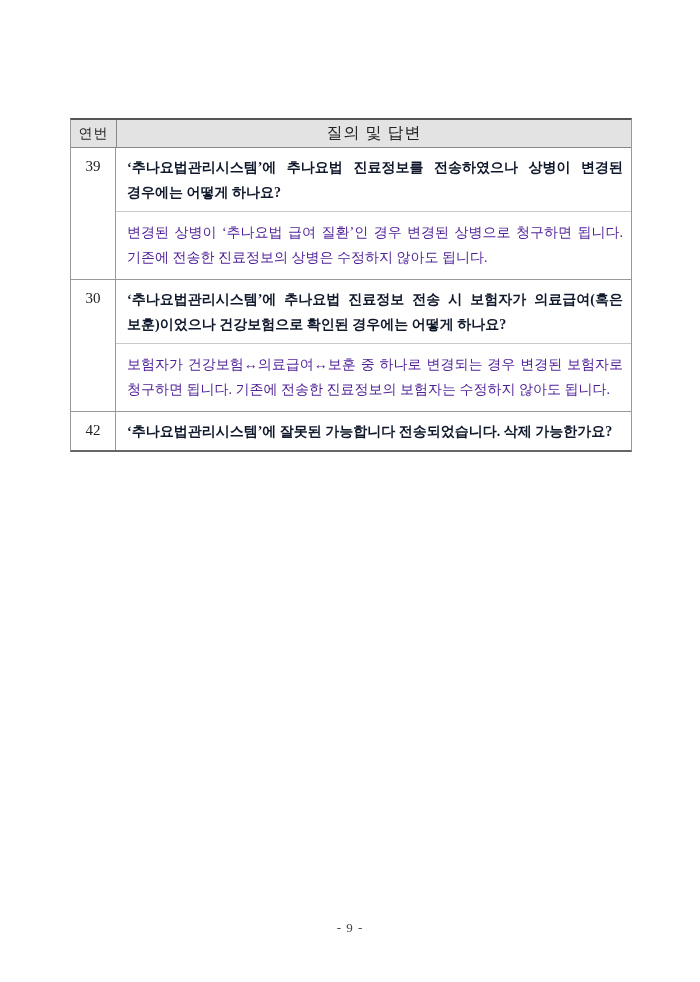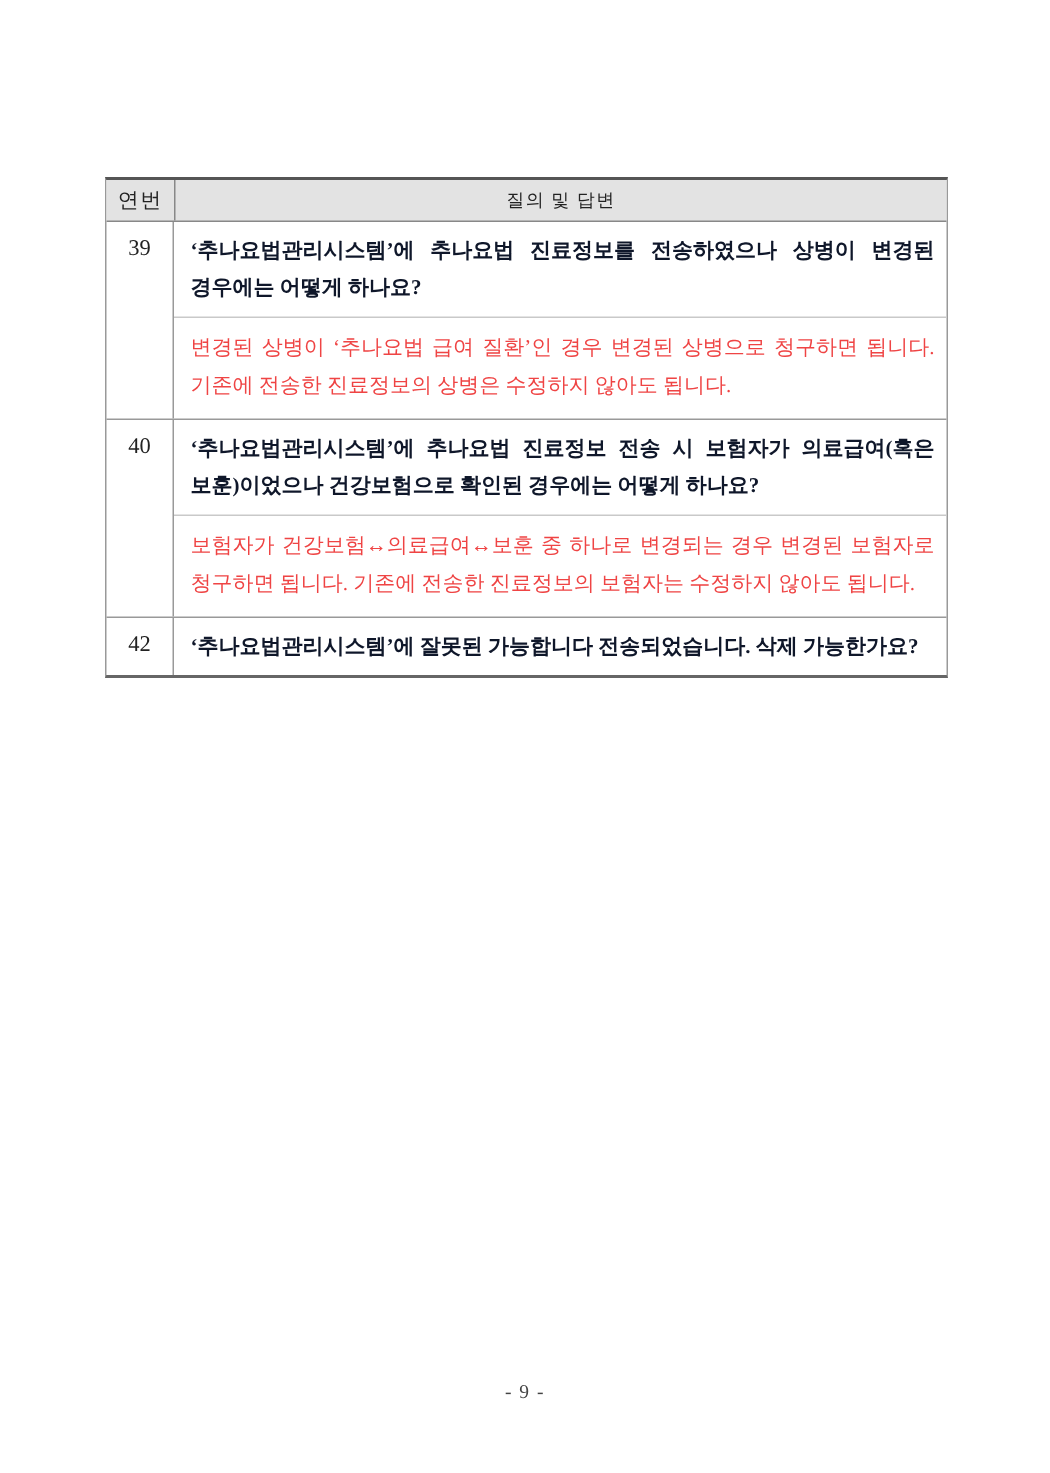--- a/index.html
+++ b/index.html
@@ -41,21 +41,21 @@
     align-self: stretch;
     display: flex;
     align-items: center;
     justify-content: center;
     font-size: 14px;
     letter-spacing: 1px;
   }
   .th-qa {
     flex: 1;
     text-align: center;
-    font-size: 12px;
+    font-size: 16px;
     letter-spacing: 1px;
   }
   .trow {
     display: flex;
     border-bottom: 1px solid #999999;
   }
   .trow:last-child {
     border-bottom: none;
   }
   .td-no {
@@ -78,21 +78,21 @@
     text-align: justify;
     word-break: keep-all;
     color: #0f172a;
   }
   .answer {
     border-top: 1px solid #c9c9c9;
     padding: 8px 8px 9px 11px;
     line-height: 25px;
     text-align: justify;
     word-break: keep-all;
-    color: #ef4444;
+    color: #4c1d95;
   }
   .page-footer {
     position: absolute;
     bottom: 46px;
     left: 0;
     width: 100%;
     text-align: center;
     font-size: 13px;
     color: #444444;
     letter-spacing: 1px;
@@ -109,21 +109,21 @@
 
   <div class="trow">
     <div class="td-no">39</div>
     <div class="td-content">
       <div class="question">‘추나요법관리시스템’에 추나요법 진료정보를 전송하였으나 상병이 변경된 경우에는 어떻게 하나요?</div>
       <div class="answer">변경된 상병이 ‘추나요법 급여 질환’인 경우 변경된 상병으로 청구하면 됩니다. 기존에 전송한 진료정보의 상병은 수정하지 않아도 됩니다.</div>
     </div>
   </div>
 
   <div class="trow">
-    <div class="td-no">40</div>
+    <div class="td-no">30</div>
     <div class="td-content">
       <div class="question">‘추나요법관리시스템’에 추나요법 진료정보 전송 시 보험자가 의료급여(혹은 보훈)이었으나 건강보험으로 확인된 경우에는 어떻게 하나요?</div>
       <div class="answer">보험자가 건강보험↔의료급여↔보훈 중 하나로 변경되는 경우 변경된 보험자로 청구하면 됩니다. 기존에 전송한 진료정보의 보험자는 수정하지 않아도 됩니다.</div>
     </div>
   </div>
 
 
   <div class="trow">
     <div class="td-no">42</div>
     <div class="td-content">

